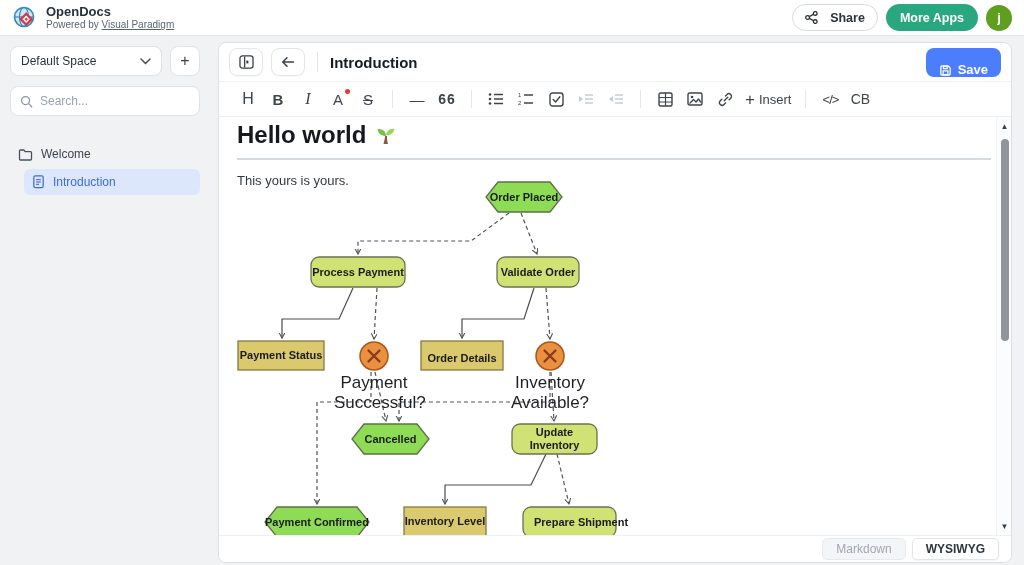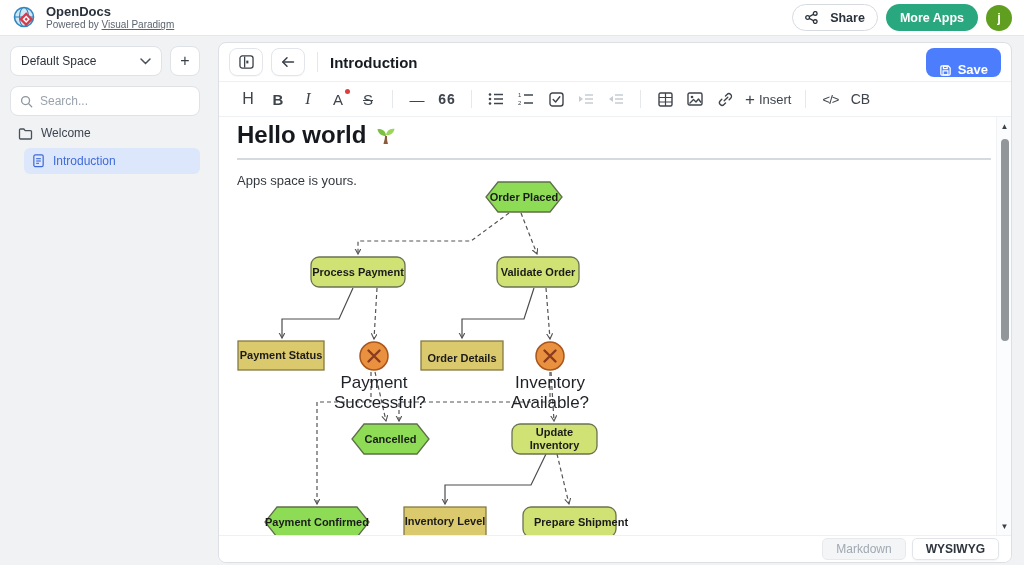--- a/index.html
+++ b/index.html
@@ -28,21 +28,21 @@
   .space-select { flex:1; height:30px; background:#fff; border:1px solid #dfe3e8; border-radius:8px;
     display:flex; align-items:center; padding:0 10px; font-size:12px; color:#2c333c; cursor:pointer; }
   .space-select .chev { margin-left:auto; }
   .plus-btn { width:30px; height:30px; background:#fff; border:1px solid #dfe3e8; border-radius:8px;
     font-size:16px; color:#3a4048; display:flex; align-items:center; justify-content:center; cursor:pointer; }
   .search-box { margin-top:10px; height:30px; background:#fff; border:1px solid #dfe3e8; border-radius:8px;
     display:flex; align-items:center; padding:0 9px; gap:7px; }
   .search-box input { border:none; outline:none; flex:1; font-size:12px; color:#2c333c;
     font-family:"Liberation Sans",sans-serif; background:transparent; }
   .search-box input::placeholder { color:#9aa2ac; }
-  .tree { margin-top:4px; font-size:12px; }
+  .tree { margin-top:25px; font-size:12px; }
   .tree-item { display:flex; align-items:center; gap:8px; height:26px; padding:0 8px;
     border-radius:6px; color:#3d4450; cursor:pointer; }
   .tree-item.child { margin-left:14px; margin-top:2px; }
   .tree-item.selected { background:#dde7fb; color:#3f6ad8; }
 
   
   .card { position:absolute; left:218px; top:42px; width:794px; height:521px; background:#fff;
     border:1px solid #dcdfe4; border-radius:8px; display:flex; flex-direction:column; overflow:hidden; }
   .title-row { height:38px; display:flex; align-items:center; padding:0 10px; gap:8px; }
   .icon-btn { width:34px; height:28px; background:#fff; border:1px solid #e2e6ea; border-radius:8px;
@@ -309,21 +309,21 @@
       <span>Hello world</span>
       <span>
         <svg width="24" height="24" viewBox="0 0 24 24">
           <path d="M12 13 C12 8 8 5.5 3.5 6 C4 10.5 7.5 13 12 13 Z" fill="#7cc043"></path>
           <path d="M12 12 C12.5 8 16 5 20.5 5.8 C20 10 16.5 12.5 12.5 12.3 Z" fill="#9ad65c"></path>
           <path d="M11 13 C11 16 10 18.5 9.5 21 L14 21 C13.3 18.5 12.8 16 13 13 Z" fill="#8a5a3b"></path>
         </svg>
       </span>
     </h1>
     <hr class="doc-hr">
-    <p class="doc-p">Apps space is yours.</p>
+    <p class="doc-p">This yours is yours.</p>
 
     <div class="diagram">
       <svg class="canvas" width="650" height="372" viewBox="0 0 650 372">
         <defs>
           <marker id="arr" markerWidth="8" markerHeight="8" refX="5.5" refY="3" orient="auto" markerUnits="userSpaceOnUse">
             <path d="M0,0 L5.5,3 L0,6" fill="none" stroke="#555" stroke-width="1.1"></path>
           </marker>
         </defs>
 
         <g fill="none" stroke="#555" stroke-width="1.2" stroke-dasharray="4 3" marker-end="url(#arr)">

